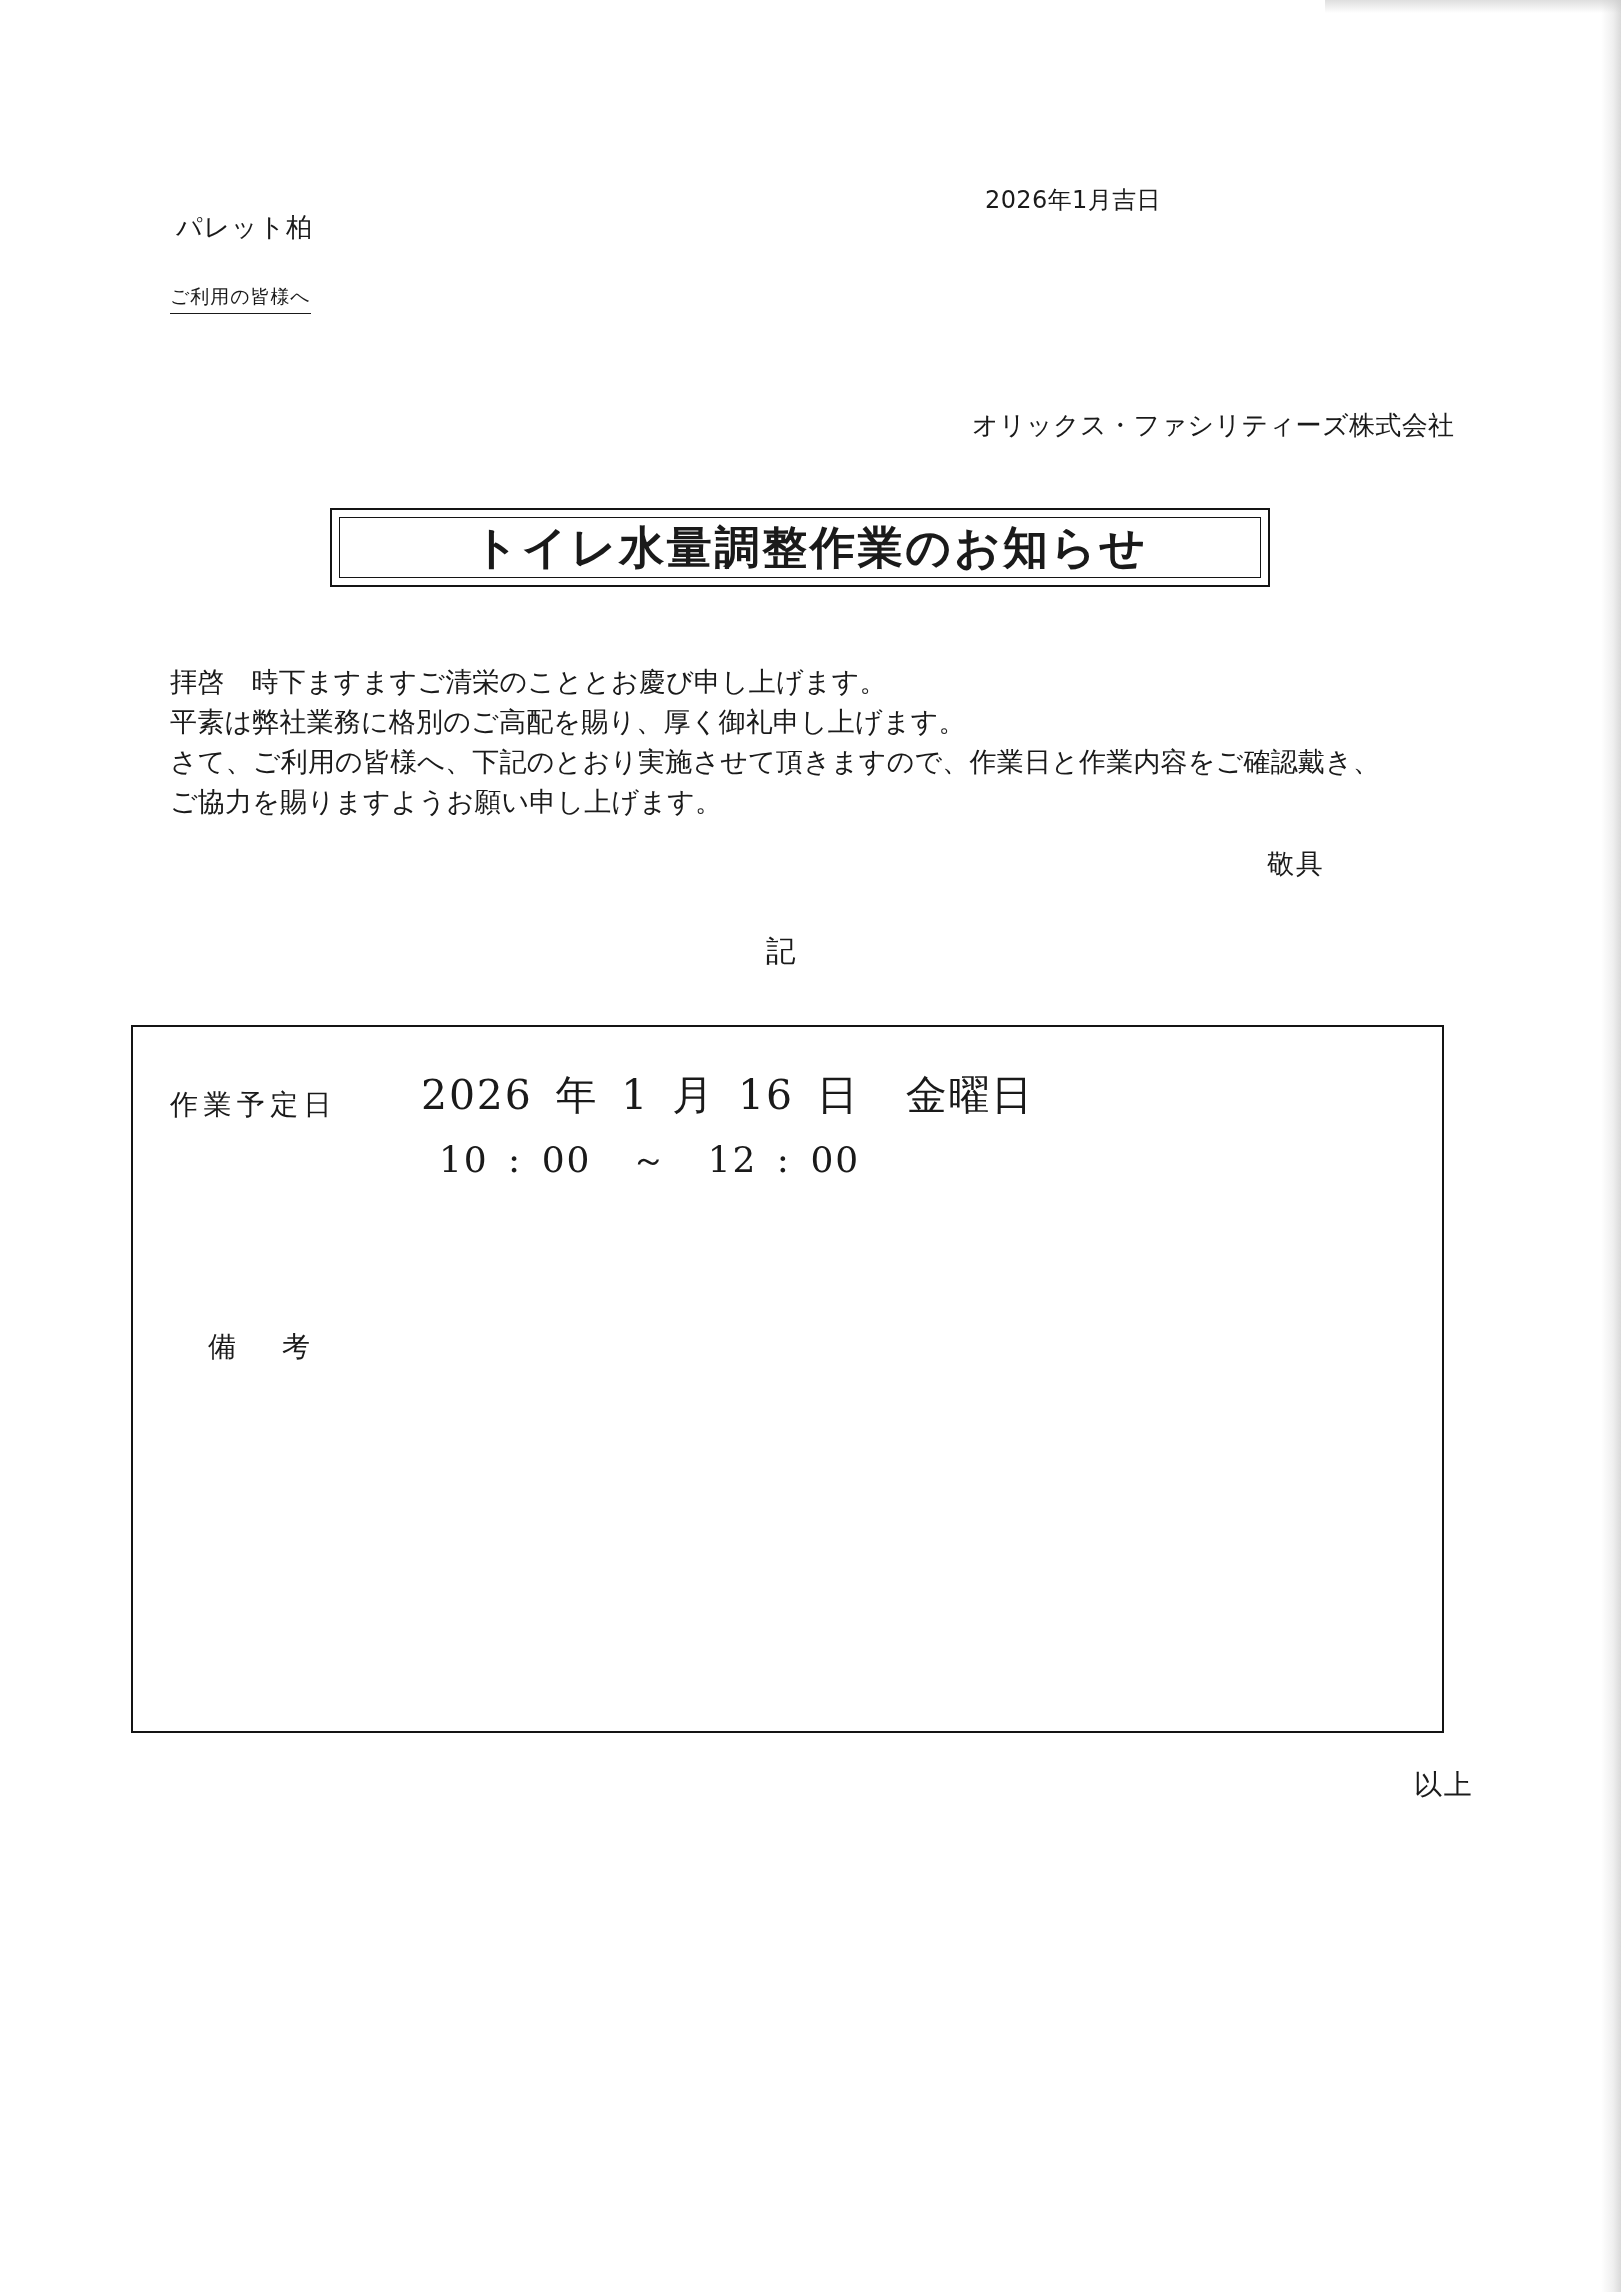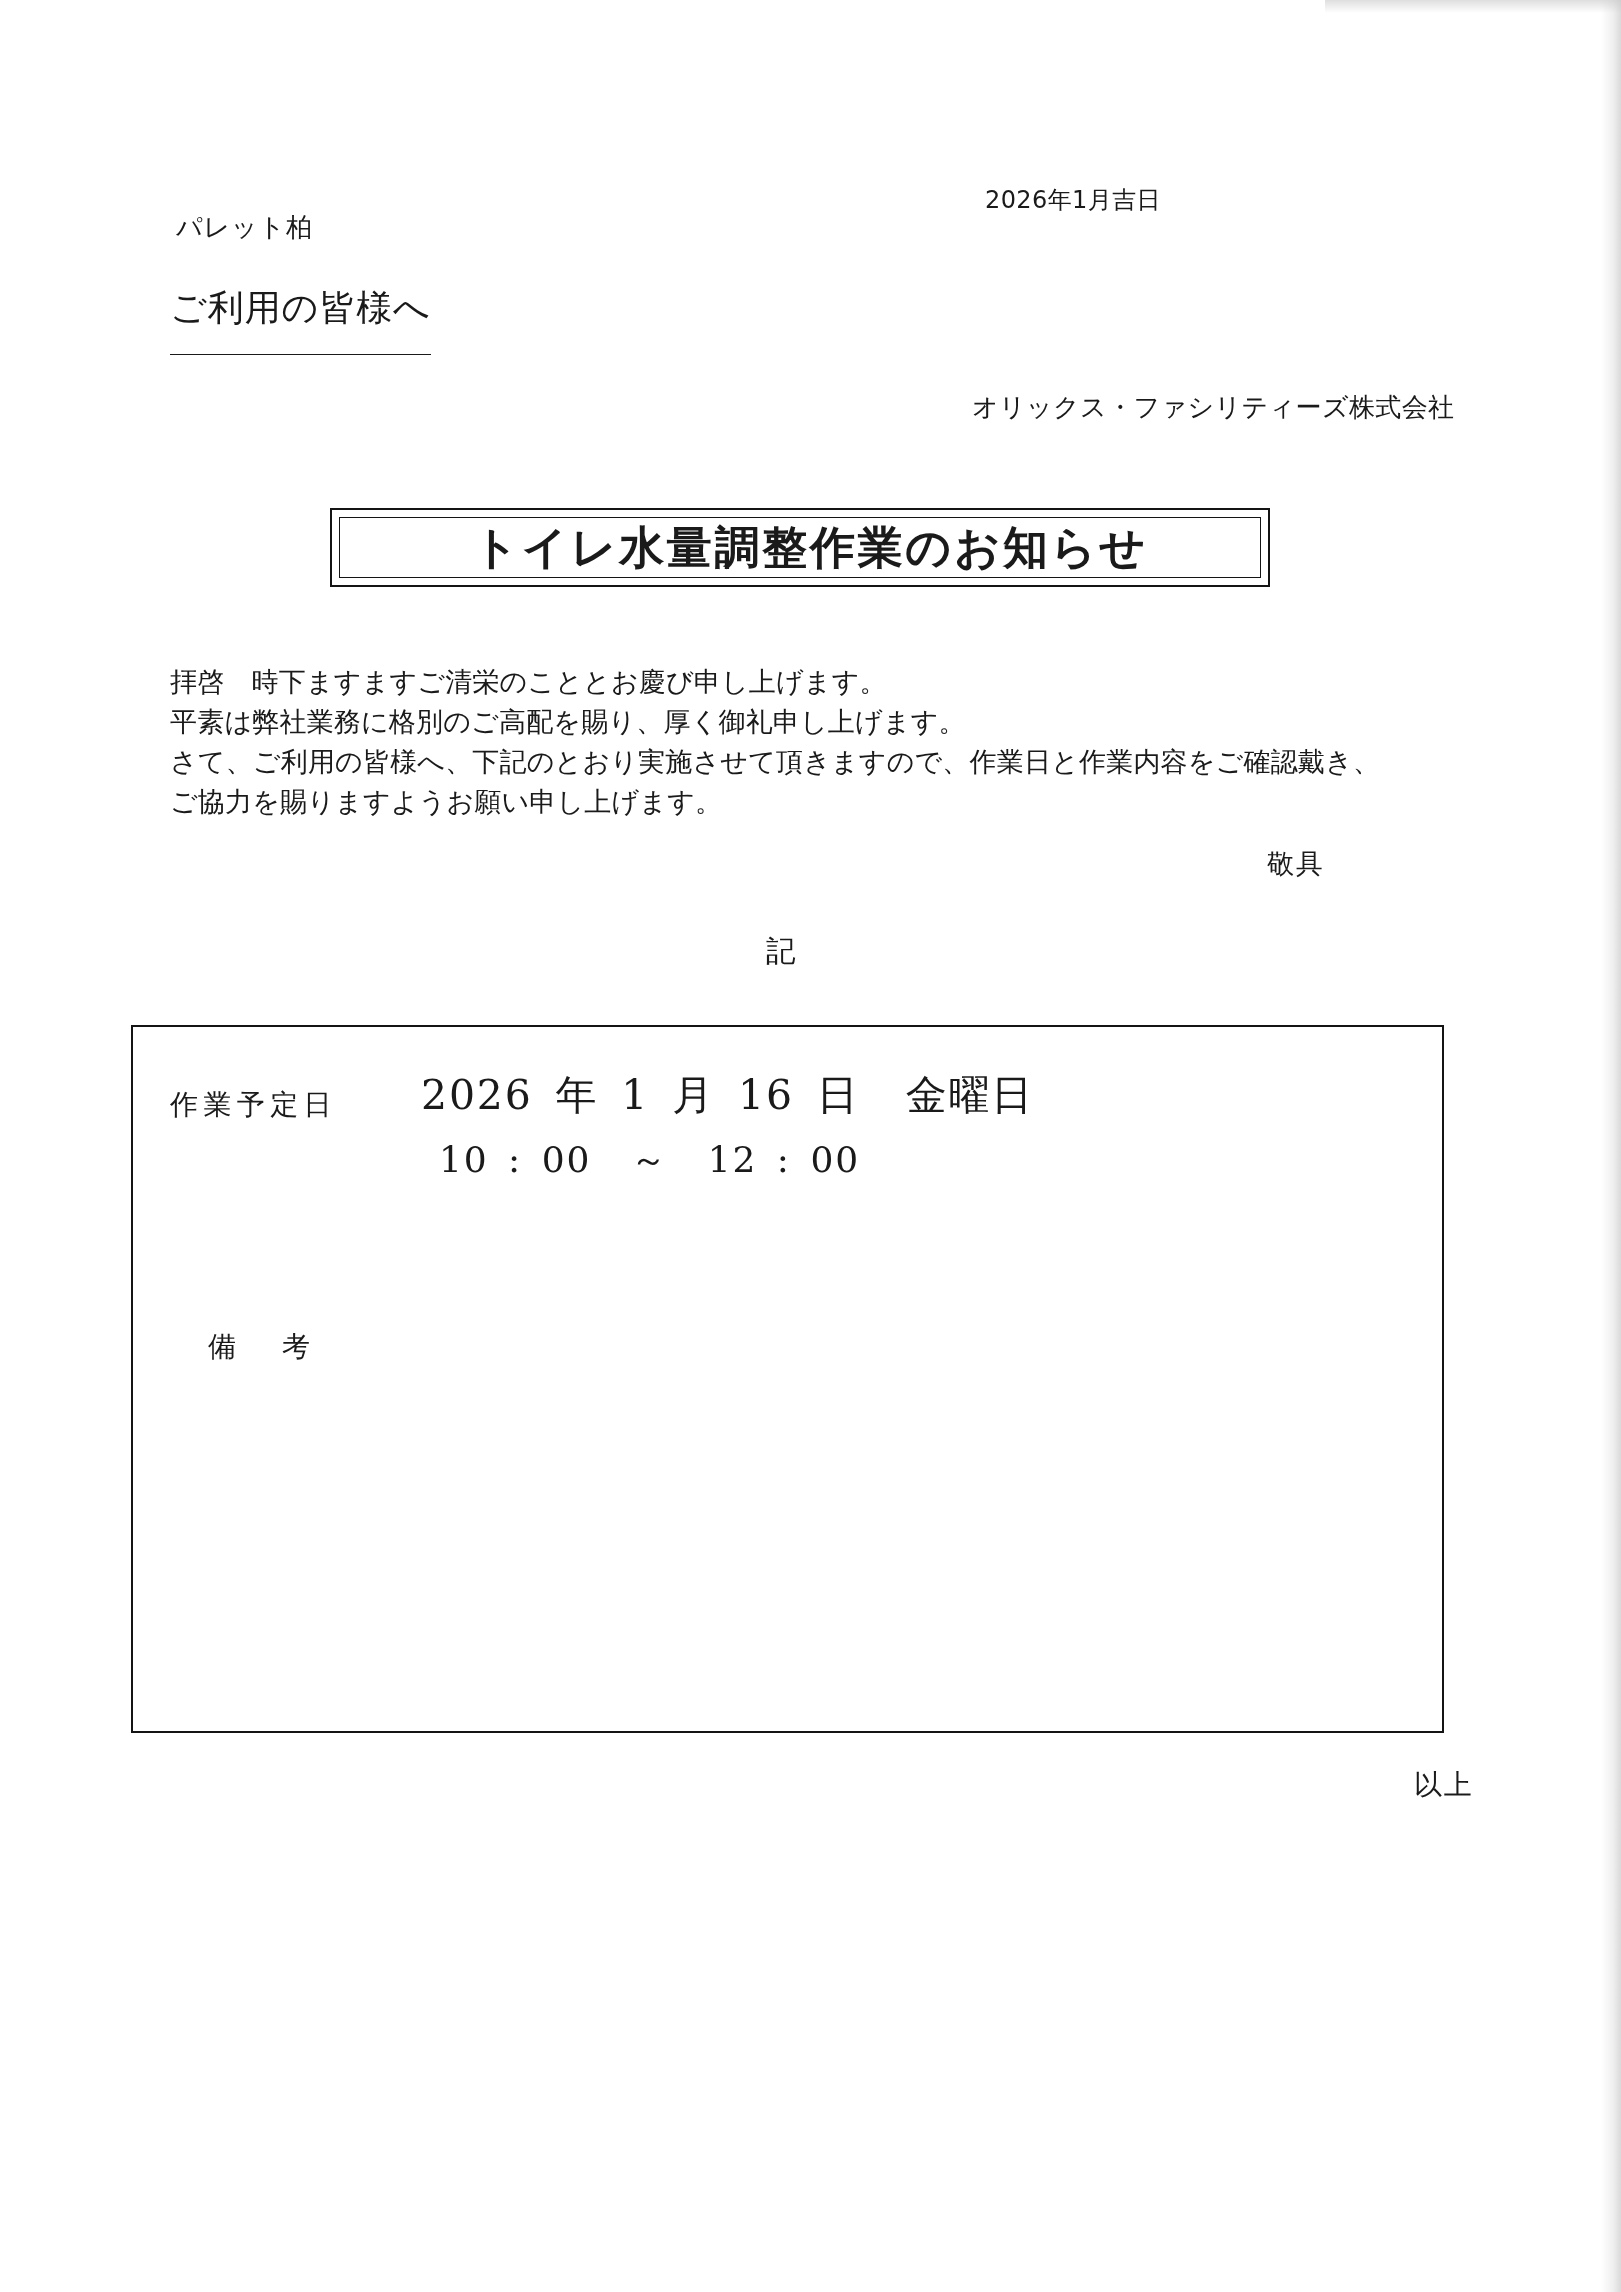--- a/index.html
+++ b/index.html
@@ -66,30 +66,30 @@
     left: 176px;
     top: 210px;
     font-size: 26px;
     font-family: "DejaVu Sans", "Liberation Sans", sans-serif;
     letter-spacing: 0.9px;
   }
   .addressee-users {
     position: absolute;
     left: 170px;
     top: 284px;
-    font-size: 36px;
+    font-size: 19px;
     font-family: "DejaVu Serif", "Liberation Serif", serif;
     letter-spacing: 0.9px;
     border-bottom: 1.8px solid #1a1a1a;
-    padding-bottom: 21px;
+    padding-bottom: 3px;
   }
   .company {
     position: absolute;
     left: 972px;
-    top: 390px;
+    top: 408px;
     font-size: 26px;
     font-family: "DejaVu Sans", "Liberation Sans", sans-serif;
     letter-spacing: 0.4px;
   }
 
   
   .title-wrap {
     position: absolute;
     left: 330px;
     top: 508px;

